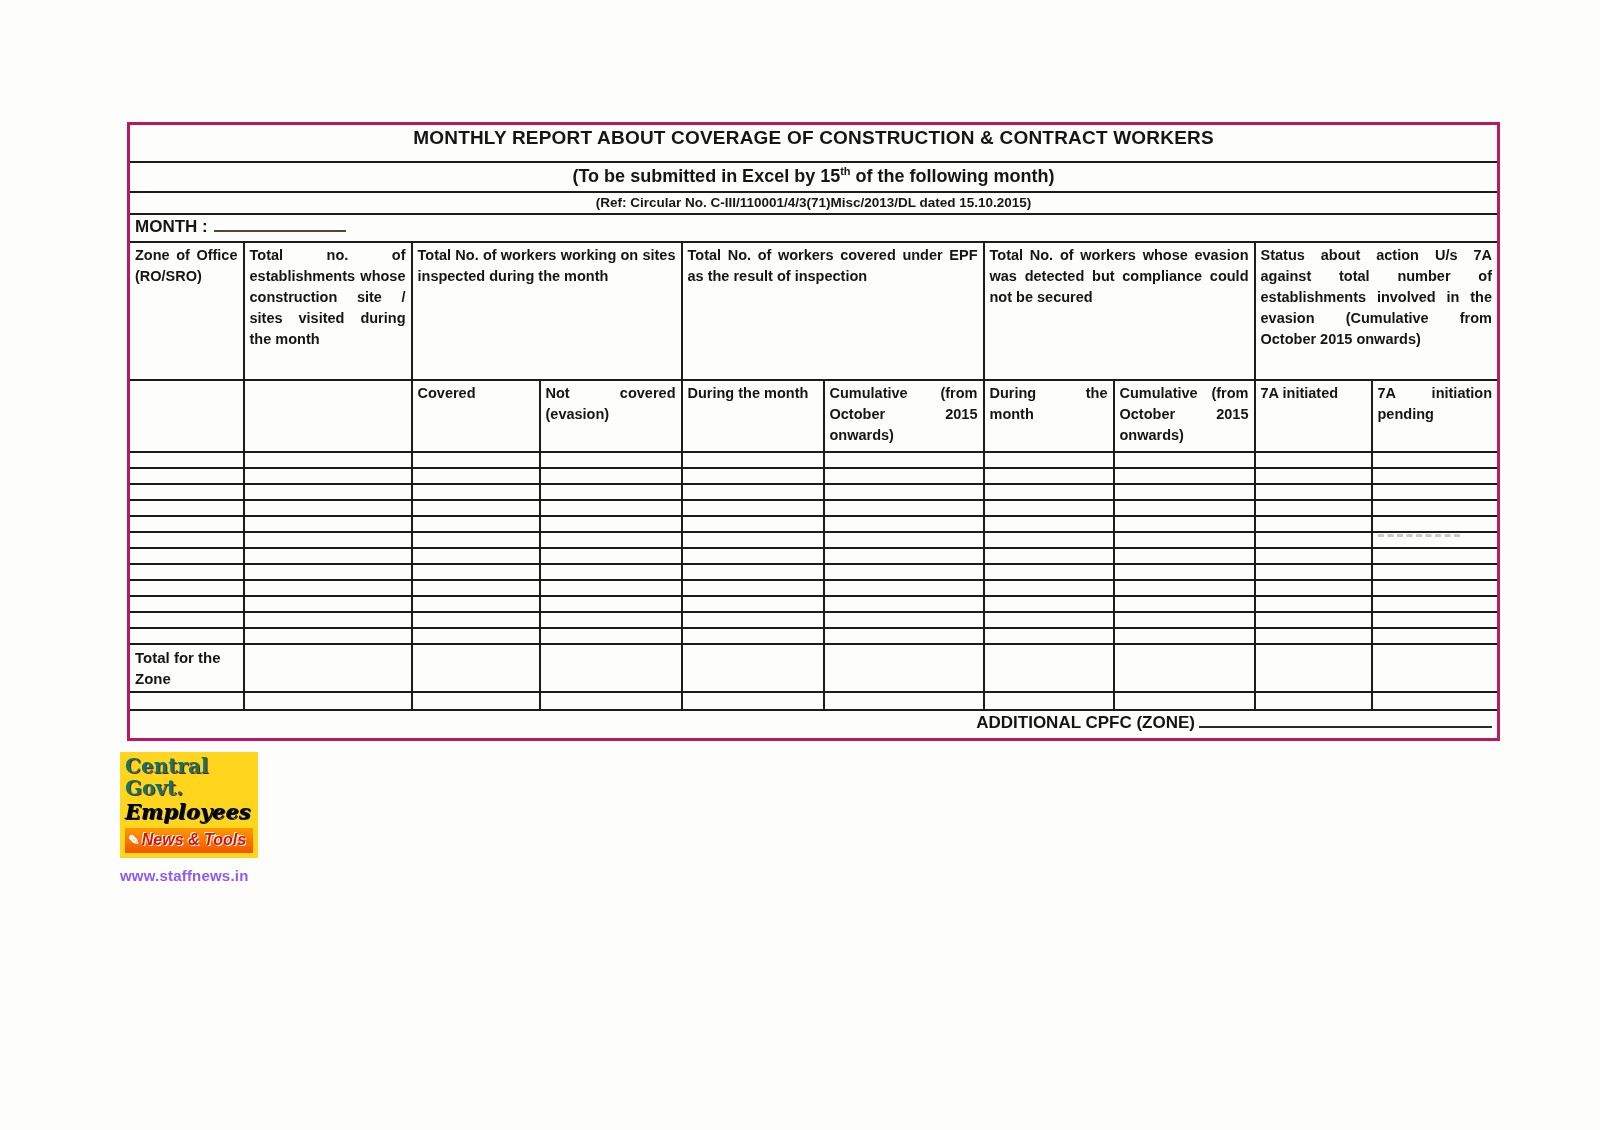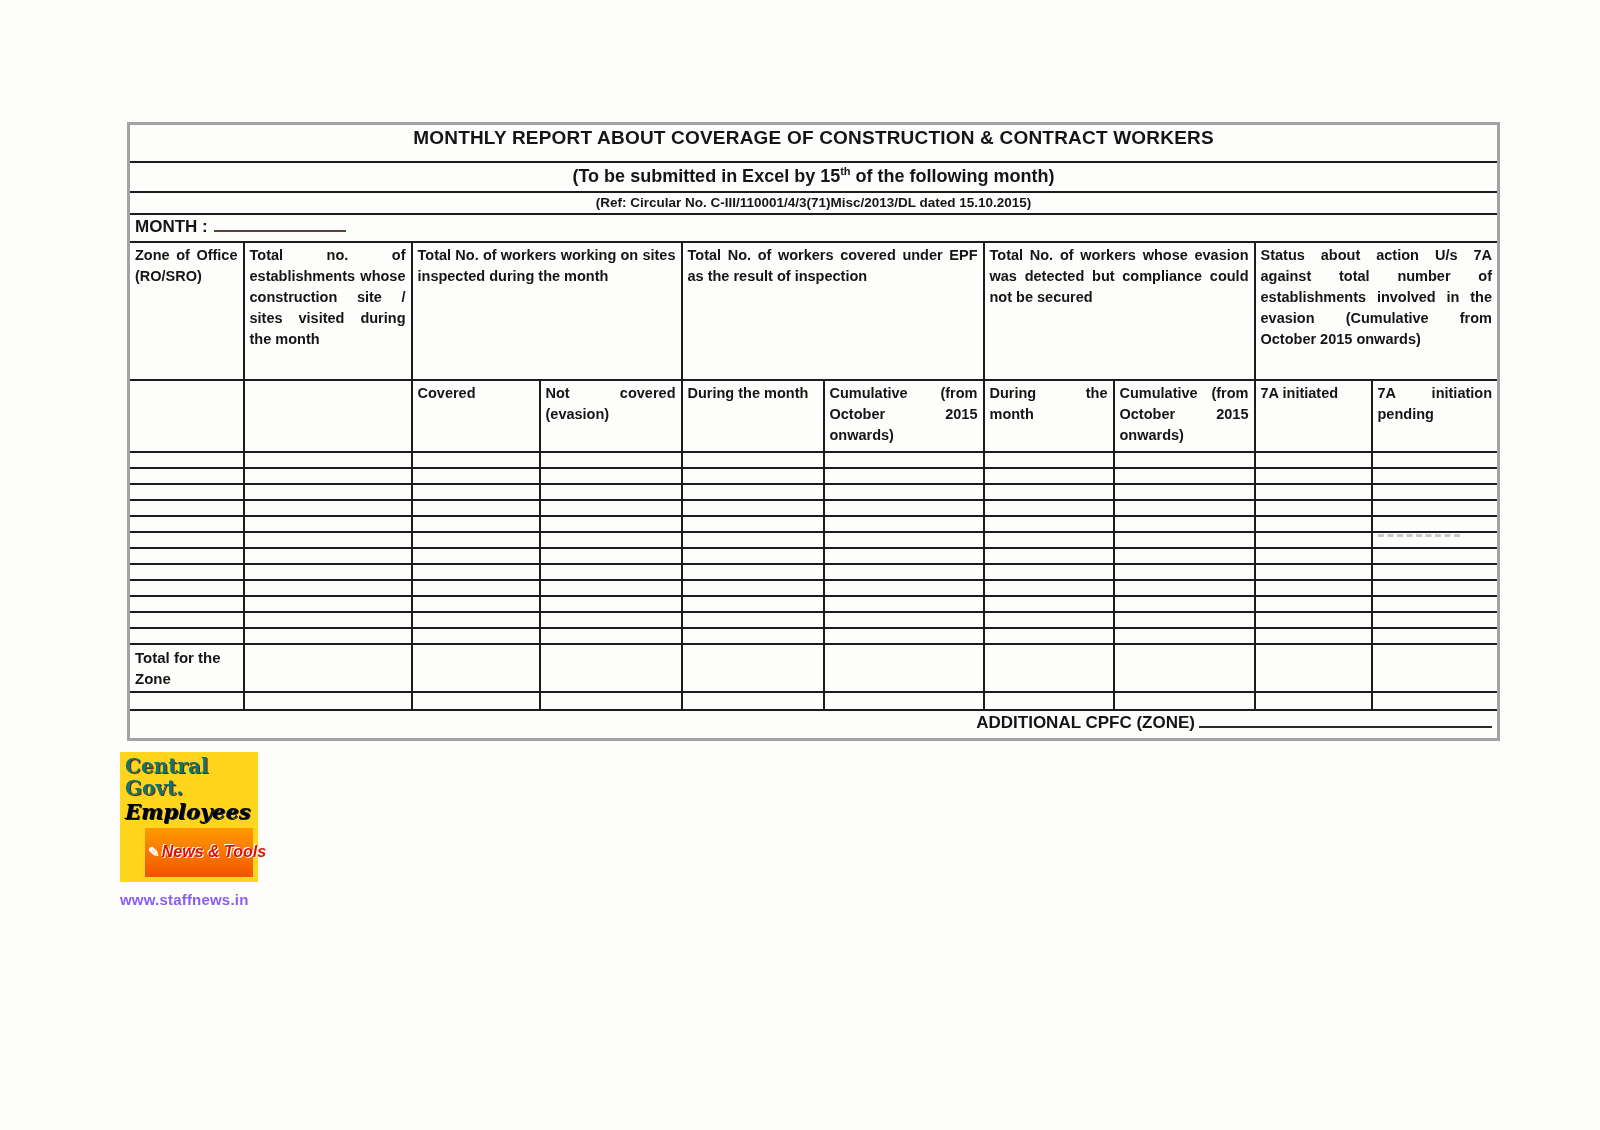--- a/index.html
+++ b/index.html
@@ -14,21 +14,21 @@
   .sheet {
     position: absolute;
     left: 127px;
     top: 122px;
     width: 1370px;
   }
   table.report {
     border-collapse: collapse;
     table-layout: fixed;
     width: 100%;
-    border: 3px solid #a3a3a3;
+    border: 3px solid #be185d;
   }
   table.report td {
     border: 2px solid #1c1c1c;
     vertical-align: top;
     font-weight: bold;
     padding: 2px 5px;
     overflow: hidden;
   }
   
   .r-title td { height: 38px; text-align: center; vertical-align: middle; font-size: 19px; letter-spacing: 0.2px; }
@@ -95,24 +95,23 @@
   }
   .logo-l3 {
     display: block;
     margin-top: 4px;
     background: linear-gradient(180deg, #ff9a00, #f25500);
     color: #e01000;
     font-weight: bold;
     font-style: italic;
     font-size: 16px;
     line-height: 1.3;
-    padding: 14px 3px;
+    padding: 2px 3px;
     text-shadow: 1px 1px 0 #ffffff, -1px -1px 0 #ffffff;
     white-space: nowrap;
-    margin-left: 20px;
   }
   .pencil-icon { color: #ffffff; font-style: normal; font-size: 14px; margin-right: 2px; text-shadow: none; }
   .website {
     margin-top: 9px;
     font-size: 15px;
     font-weight: bold;
     color: #8b5cf6;
     letter-spacing: 0.2px;
   }
 </style>

